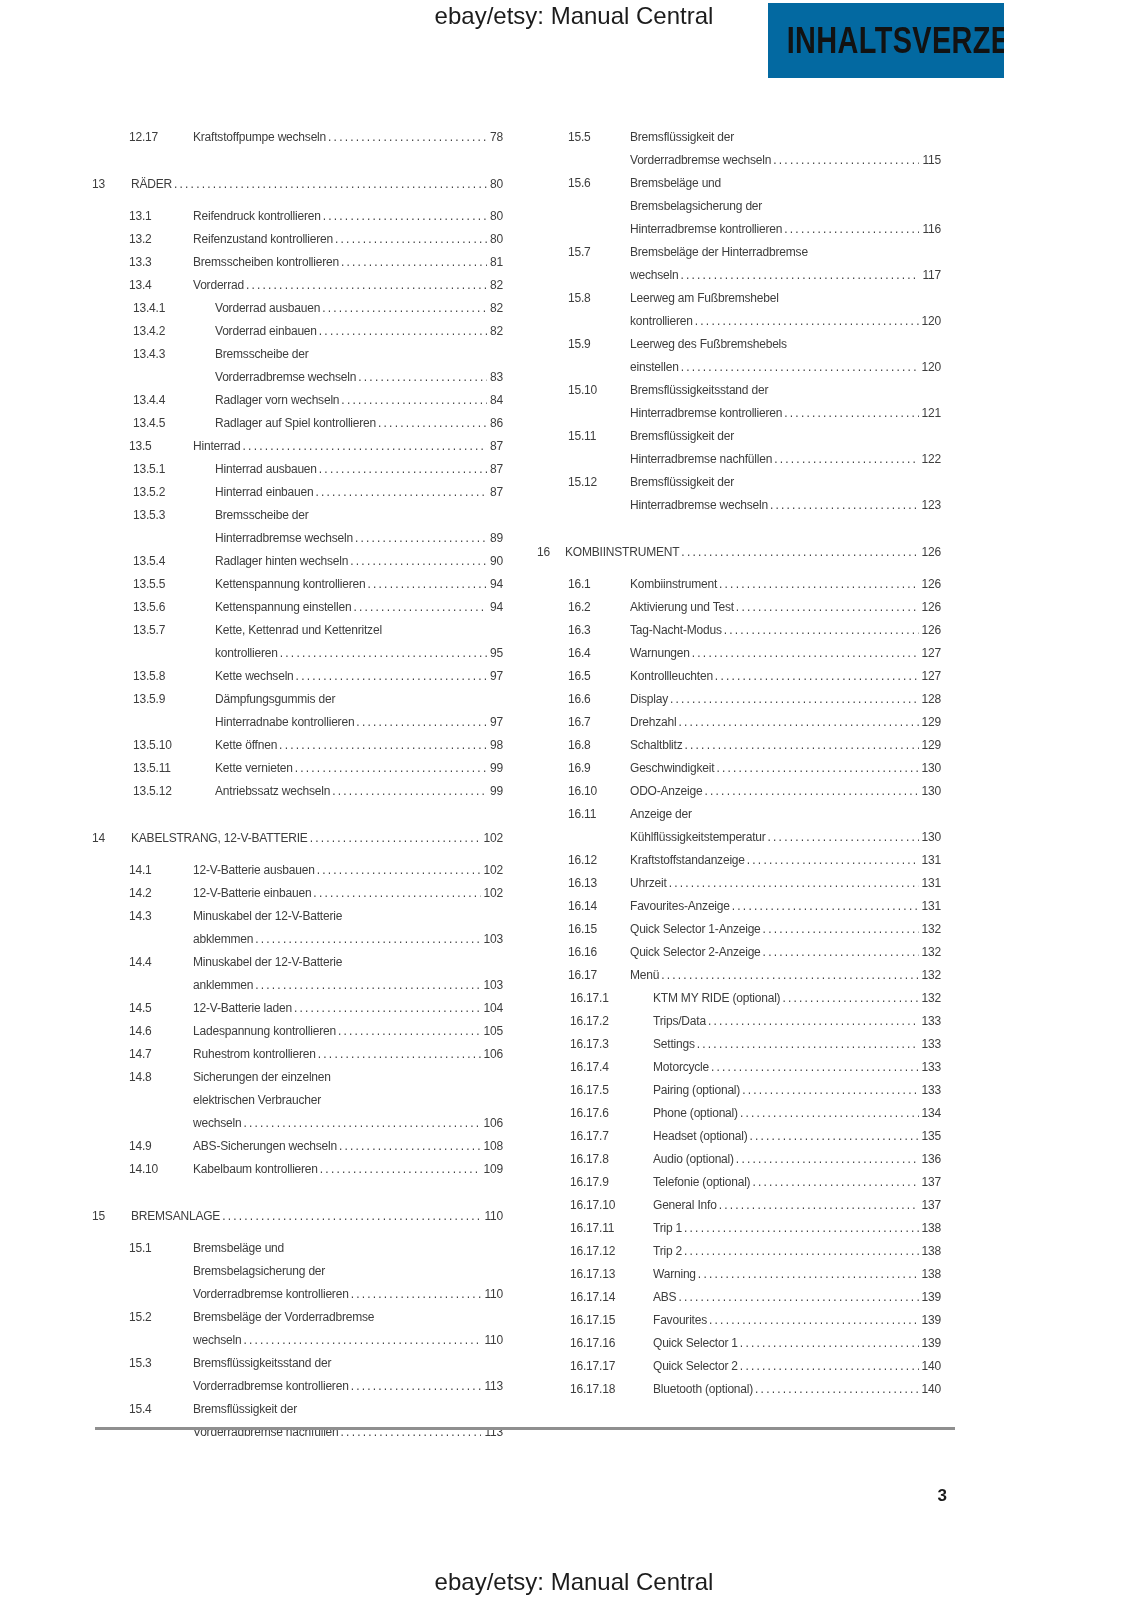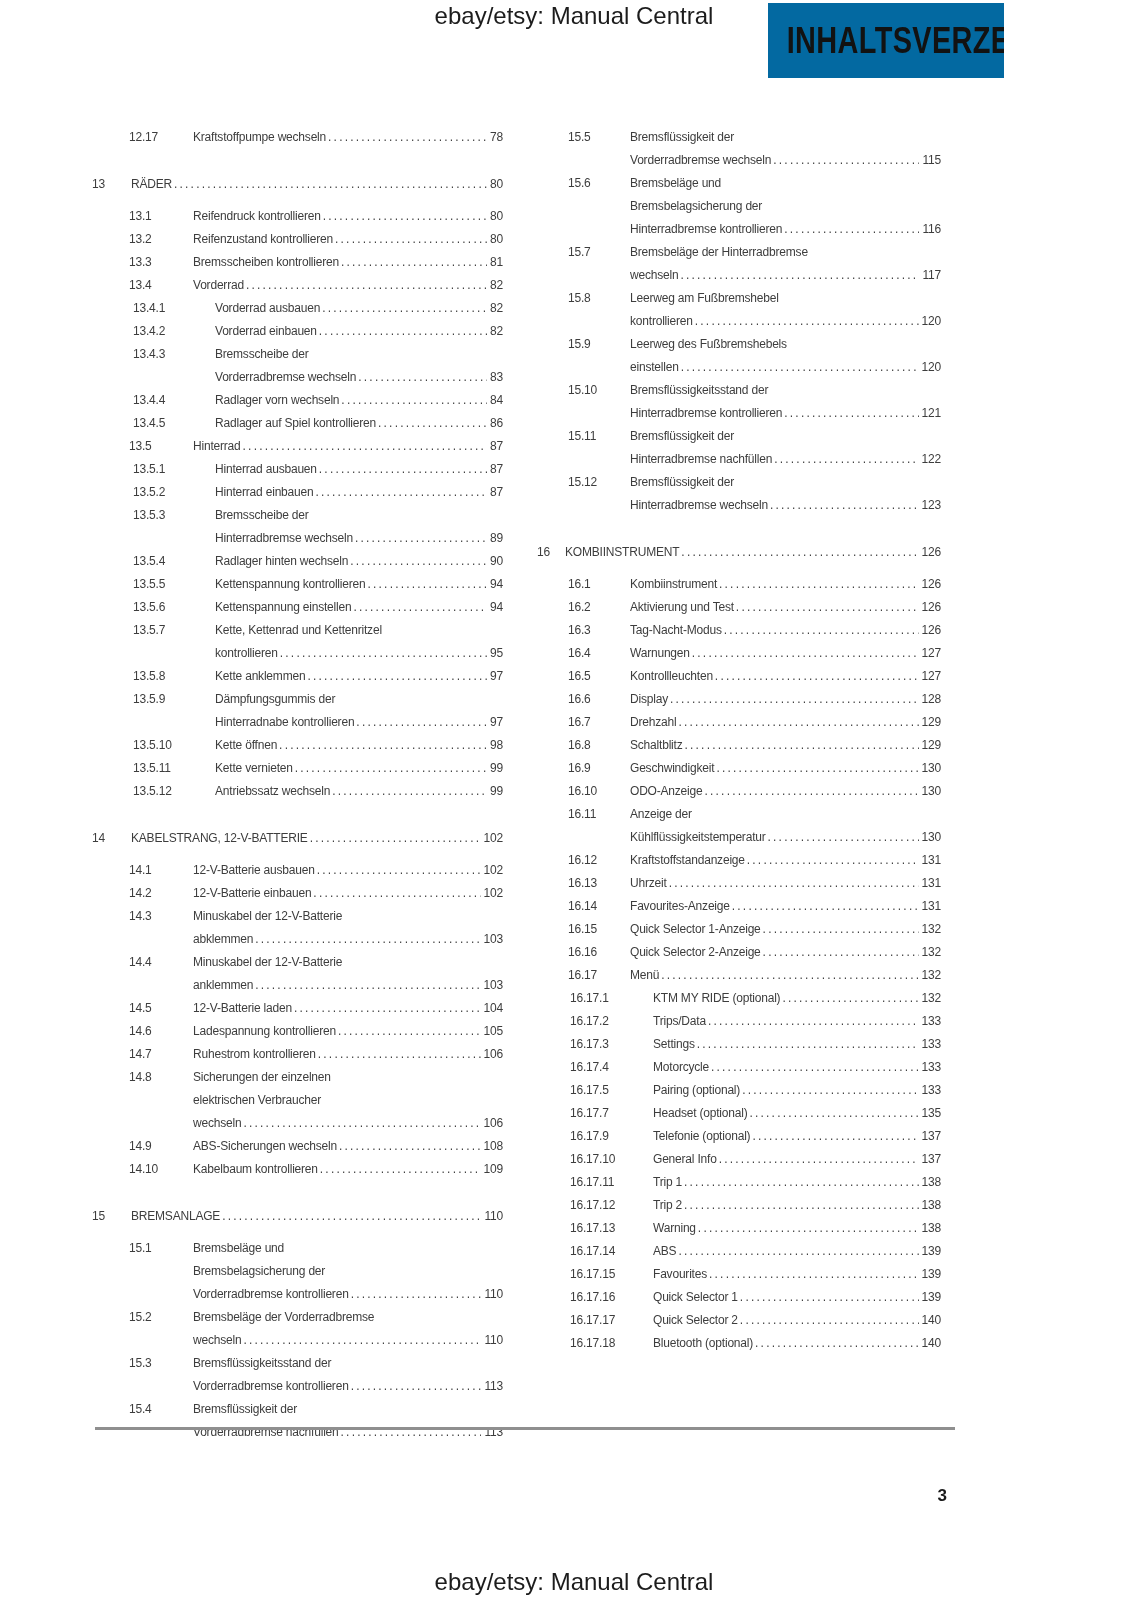--- a/index.html
+++ b/index.html
@@ -231,21 +231,21 @@
           <div class="line">Kette, Kettenrad und Kettenritzel</div>
           <div class="line last">
             <span class="t">kontrollieren</span>
             <span class="dots"></span>
             <span class="pg">95</span>
           </div>
         </div>
         <div class="entry lv-subsection">
           <span class="num">13.5.8</span>
           <div class="line last">
-            <span class="t">Kette anklemmen</span>
+            <span class="t">Kette wechseln</span>
             <span class="dots"></span>
             <span class="pg">97</span>
           </div>
         </div>
         <div class="entry lv-subsection">
           <span class="num">13.5.9</span>
           <div class="line">Dämpfungsgummis der</div>
           <div class="line last">
             <span class="t">Hinterradnabe kontrollieren</span>
             <span class="dots"></span>
@@ -667,25 +667,41 @@
         </div>
         <div class="entry lv-subsection">
           <span class="num">16.17.5</span>
           <div class="line last">
             <span class="t">Pairing (optional)</span>
             <span class="dots"></span>
             <span class="pg">133</span>
           </div>
         </div>
         <div class="entry lv-subsection">
+          <span class="num">16.17.6</span>
+          <div class="line last">
+            <span class="t">Phone (optional)</span>
+            <span class="dots"></span>
+            <span class="pg">134</span>
+          </div>
+        </div>
+        <div class="entry lv-subsection">
           <span class="num">16.17.7</span>
           <div class="line last">
             <span class="t">Headset (optional)</span>
             <span class="dots"></span>
             <span class="pg">135</span>
+          </div>
+        </div>
+        <div class="entry lv-subsection">
+          <span class="num">16.17.8</span>
+          <div class="line last">
+            <span class="t">Audio (optional)</span>
+            <span class="dots"></span>
+            <span class="pg">136</span>
           </div>
         </div>
         <div class="entry lv-subsection">
           <span class="num">16.17.9</span>
           <div class="line last">
             <span class="t">Telefonie (optional)</span>
             <span class="dots"></span>
             <span class="pg">137</span>
           </div>
         </div>

